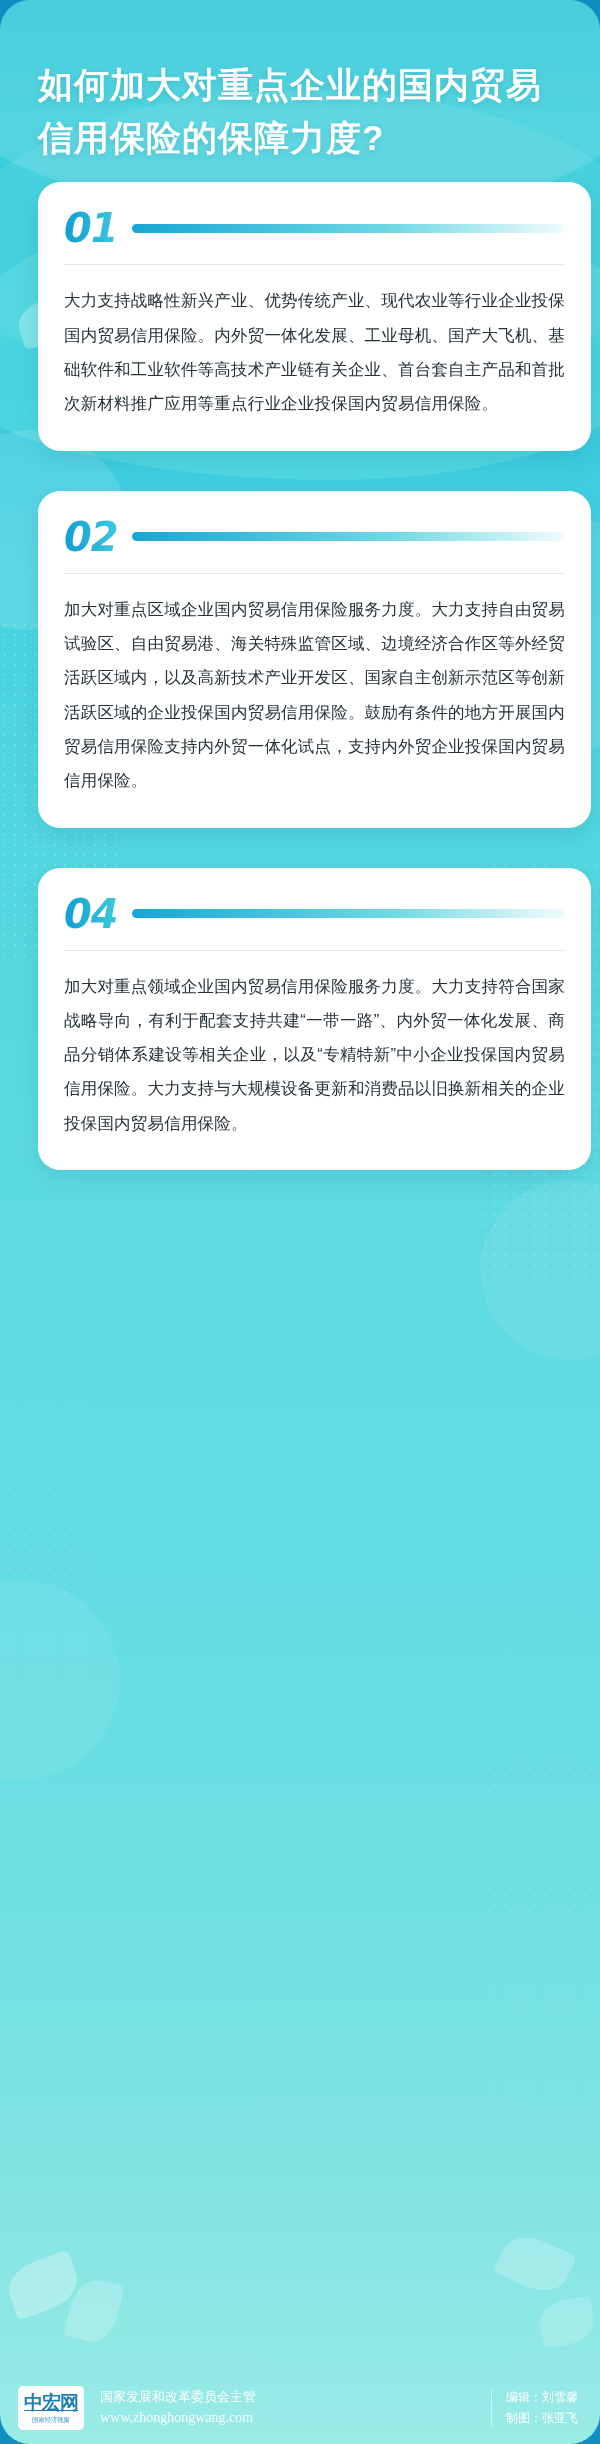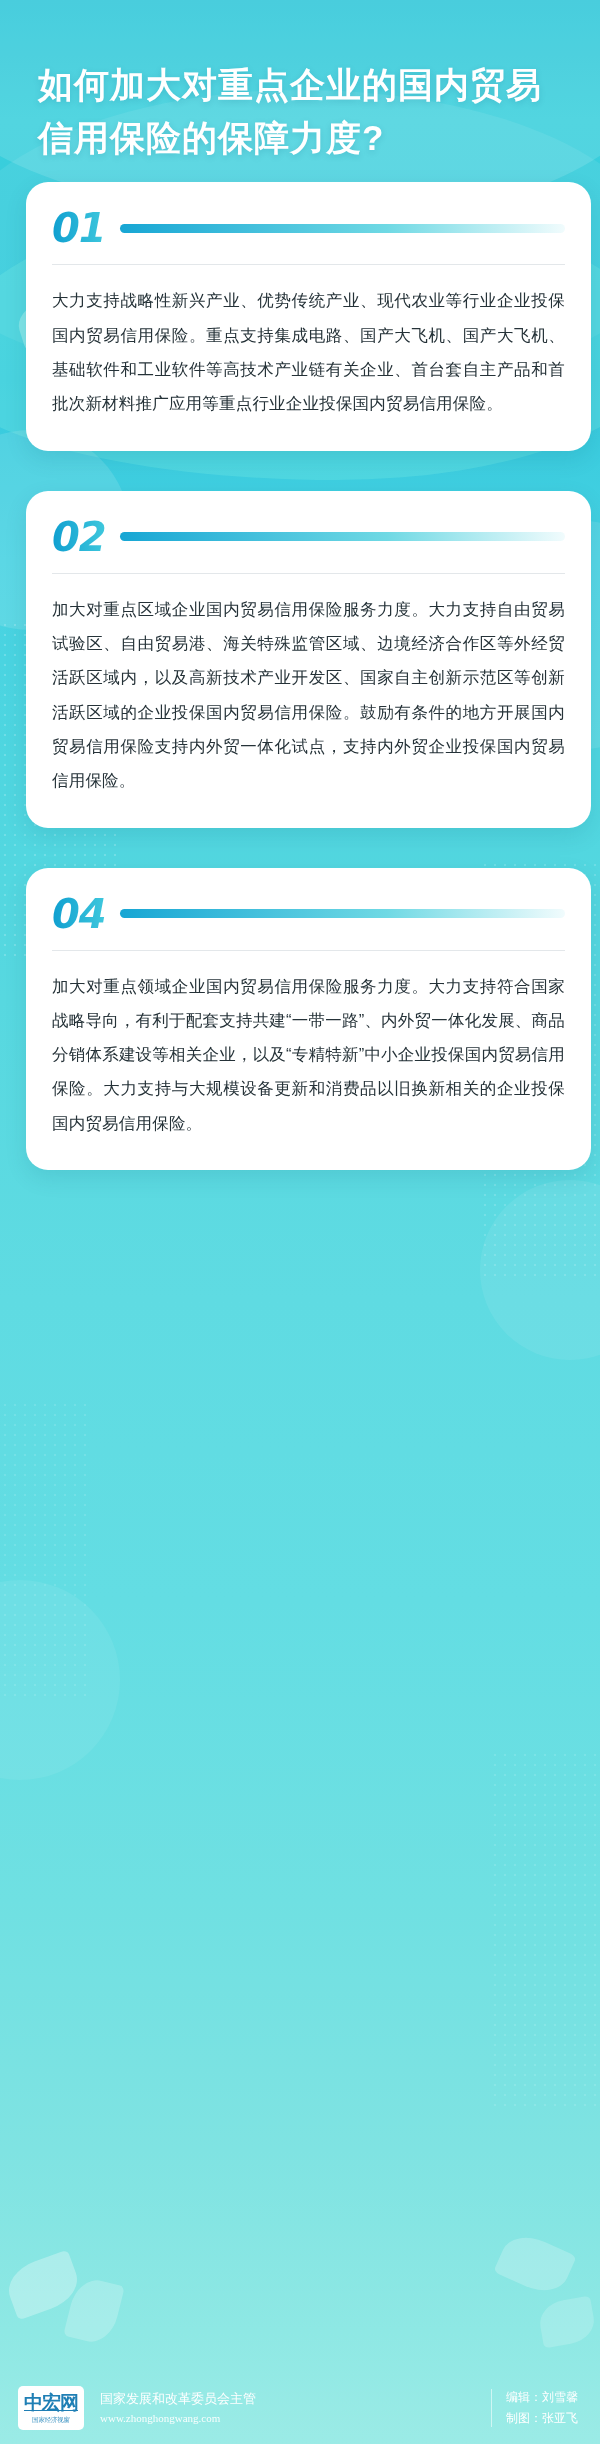--- a/index.html
+++ b/index.html
@@ -20,20 +20,21 @@
         #36c9dd 380px,
         #45d2e2 560px,
         #4fd6e0 760px,
         #57d8e0 1000px,
         #5fdbe2 1300px,
         #63dde3 1600px,
         #6fe0e2 1900px,
         #7fe3e2 2150px,
         #8ee8e4 2330px,
         #9bebe6 2444px);
+    border-radius: 30px;
   }
 
   
   .bg-layer {
     position: absolute;
     inset: 0;
     overflow: hidden;
     pointer-events: none;
   }
   .wave {
@@ -142,20 +143,21 @@
   .pear-legs { position: absolute; left: 12px; top: 100px; width: 48px; height: 24px; background: #8e8d86; border-radius: 5px; }
   .pear-shoe { position: absolute; top: 120px; width: 22px; height: 11px; background: #4a4a4a; border-radius: 5px; }
   .pear-shoe.ls { left: 11px; } .pear-shoe.rs { left: 41px; }
   .cam-body { position: absolute; left: 52px; top: 66px; width: 34px; height: 24px; background: #4d4d4d; border-radius: 5px; }
   .cam-lens { position: absolute; left: 62px; top: 71px; width: 15px; height: 15px; background: #2b2b2b; border: 2px solid #8a8a8a; border-radius: 50%; }
 
   
   .cards {
     position: relative;
     padding: 18px 9px 0 26px;
+    margin-left: 12px;
   }
   .card {
     background: #ffffff;
     border-radius: 22px;
     padding: 26px 26px 30px 26px;
     margin-bottom: 40px;
     box-shadow: 0 8px 22px rgba(6,86,110,0.12);
   }
   .card-num-row {
     display: flex;
@@ -236,21 +238,21 @@
     margin-top: 2px;
   }
   .footer-mid {
     flex: 1;
     color: #ffffff;
     line-height: 1.55;
     padding-left: 2px;
     font-family: Liberation Serif, serif;
   }
   .footer-org { font-size: 13px; }
-  .footer-url { font-size: 11px; opacity: .95; }
+  .footer-url { font-size: 14px; opacity: .95; }
   .footer-sep {
     width: 1px;
     height: 38px;
     background: rgba(255,255,255,0.55);
     flex: 0 0 auto;
   }
   .footer-right {
     flex: 0 0 auto;
     color: #ffffff;
     font-size: 12px;
@@ -328,21 +330,21 @@
   </div>
 
   <div class="cards">
 
     <div class="card">
       <div class="card-num-row">
         <div class="card-num">01</div>
         <div class="card-num-bar"></div>
       </div>
       <div class="card-divider"></div>
-      <p class="card-text">大力支持战略性新兴产业、优势传统产业、现代农业等行业企业投保国内贸易信用保险。重点支持集成电路、国产大飞机、国产大飞机、基础软件和工业软件等高技术产业链有关企业、首台套自主产品和首批次新材料推广应用等重点行业企业投保国内贸易信用保险。</p>
+      <p class="card-text">大力支持战略性新兴产业、优势传统产业、现代农业等行业企业投保国内贸易信用保险。内外贸一体化发展、工业母机、国产大飞机、基础软件和工业软件等高技术产业链有关企业、首台套自主产品和首批次新材料推广应用等重点行业企业投保国内贸易信用保险。</p>
     </div>
 
     <div class="card">
       <div class="card-num-row">
         <div class="card-num">02</div>
         <div class="card-num-bar"></div>
       </div>
       <div class="card-divider"></div>
       <p class="card-text">加大对重点区域企业国内贸易信用保险服务力度。大力支持自由贸易试验区、自由贸易港、海关特殊监管区域、边境经济合作区等外经贸活跃区域内，以及高新技术产业开发区、国家自主创新示范区等创新活跃区域的企业投保国内贸易信用保险。鼓励有条件的地方开展国内贸易信用保险支持内外贸一体化试点，支持内外贸企业投保国内贸易信用保险。</p>
     </div>

